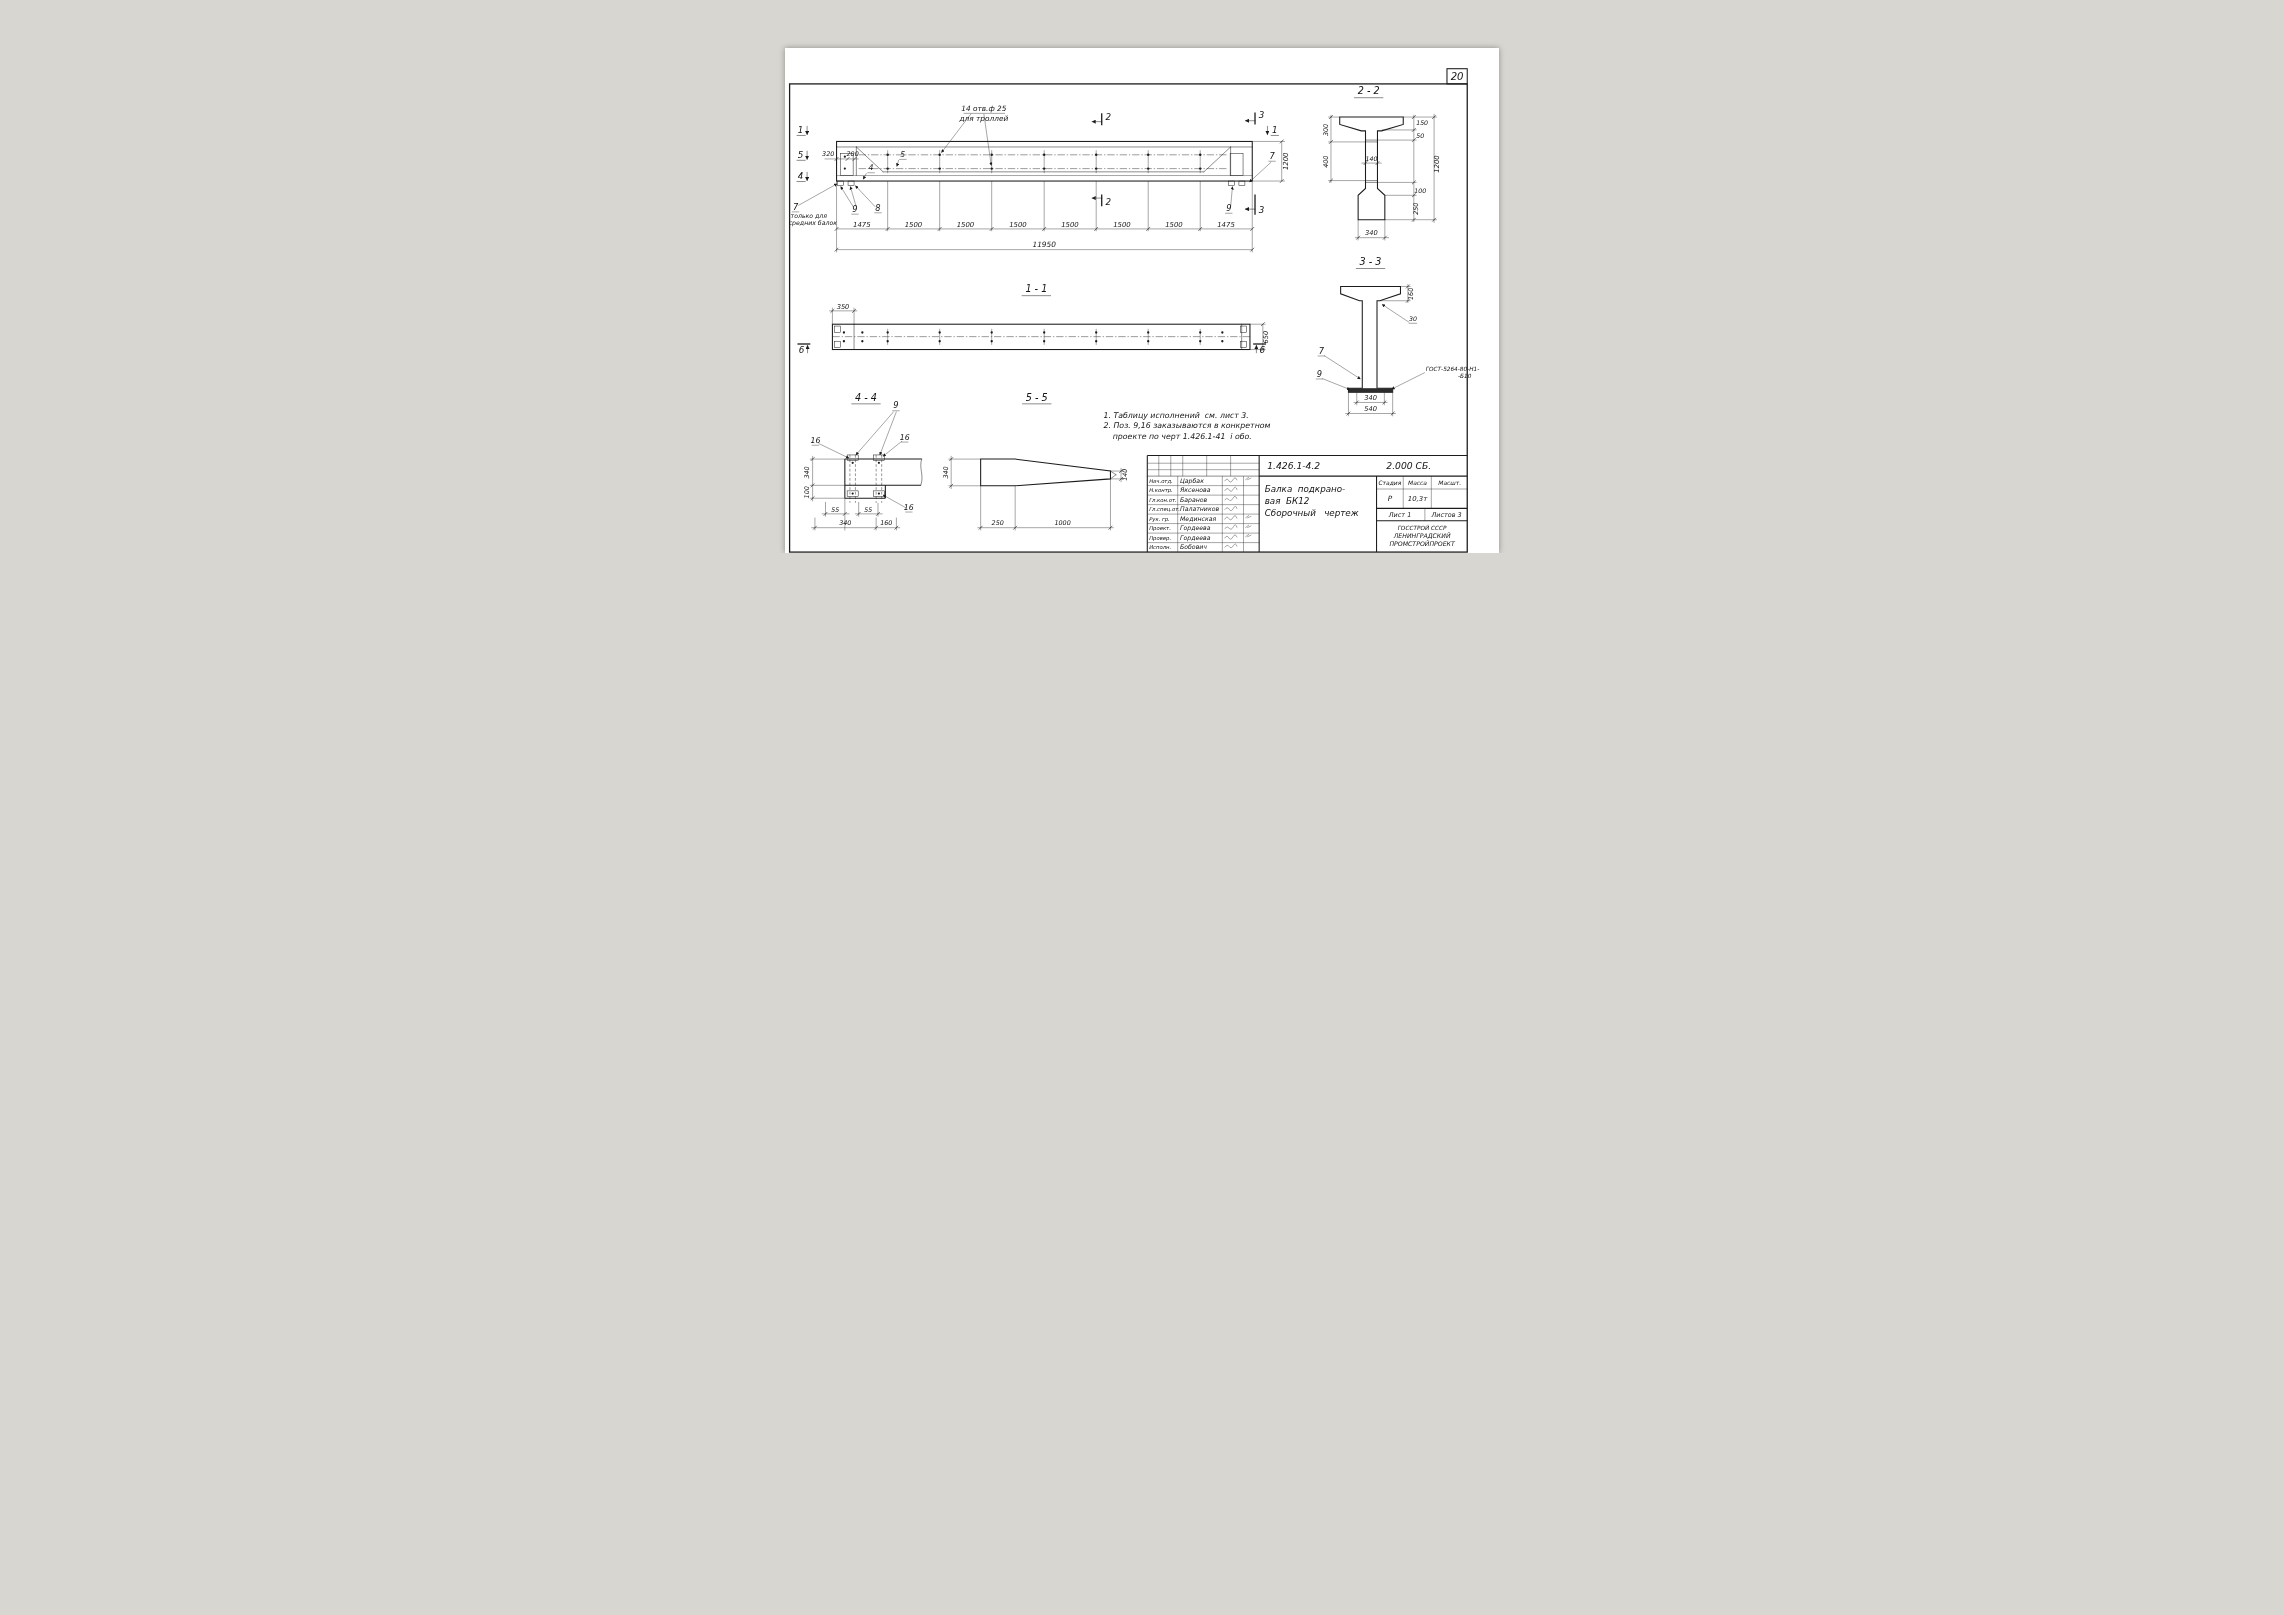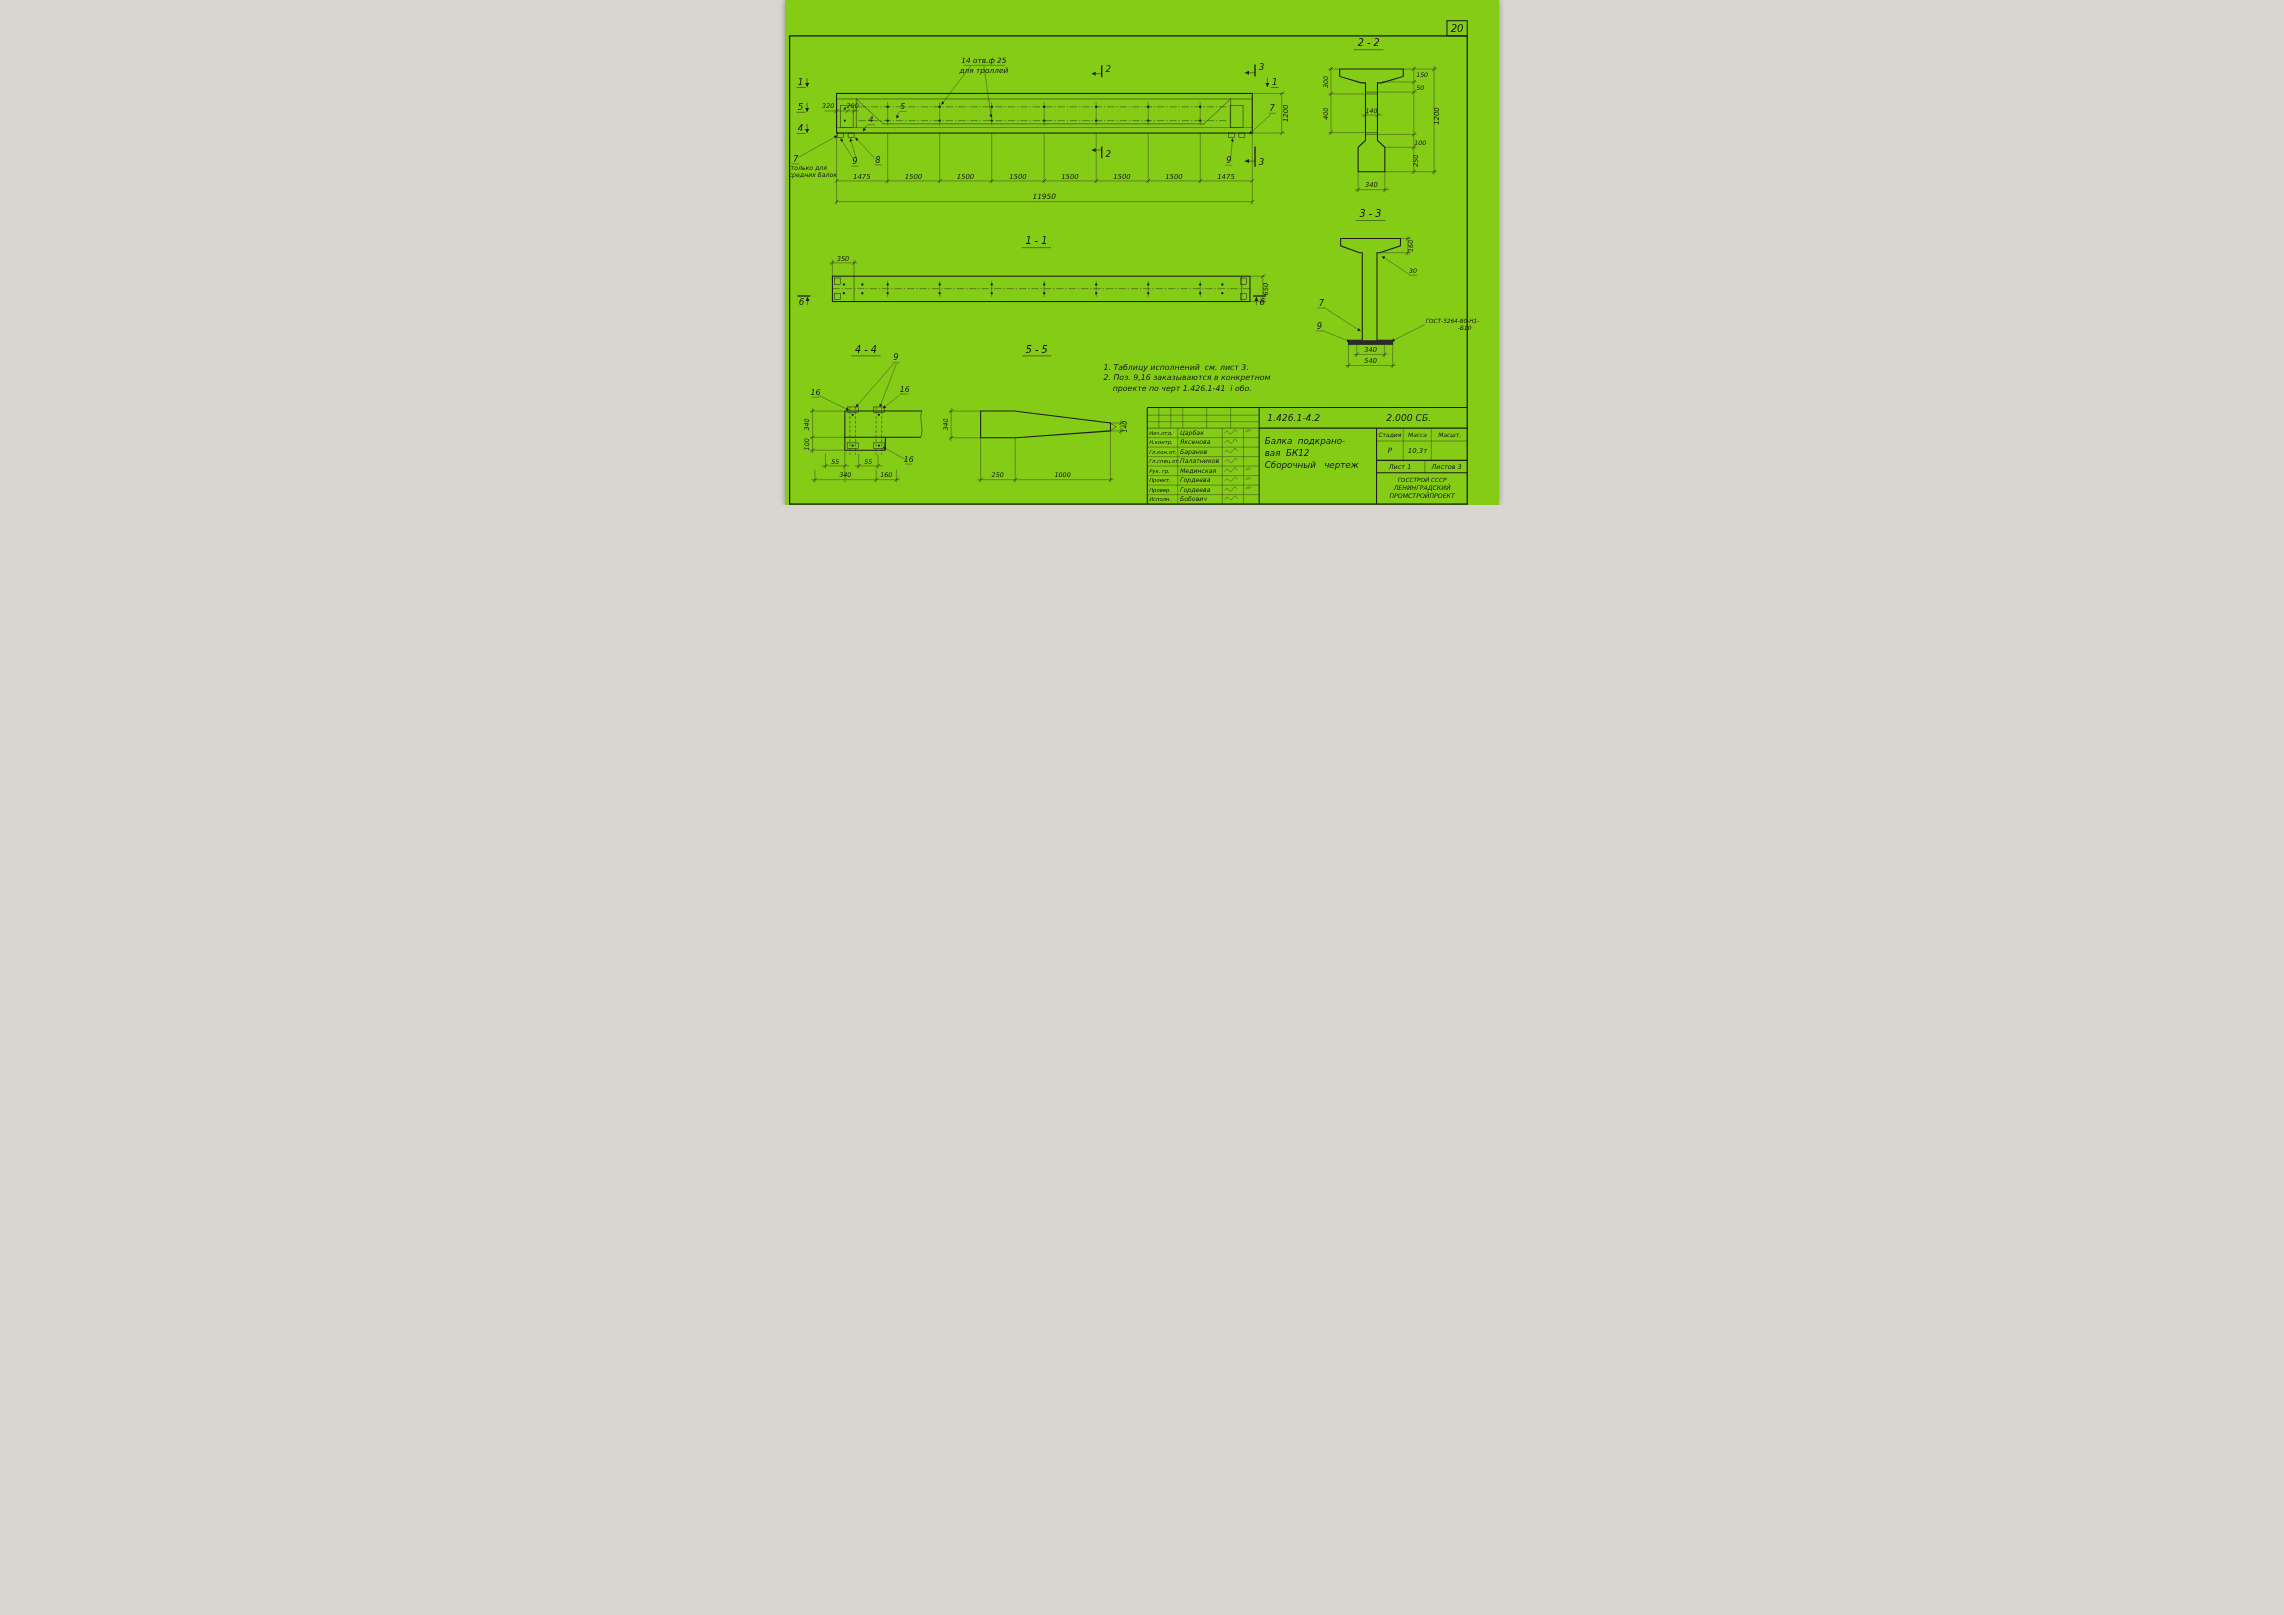--- a/index.html
+++ b/index.html
@@ -1,17 +1,17 @@
 <!DOCTYPE html>
 <html style="font-size:7.4px"><head>
 <meta charset="utf-8">
 <style>
   html,body{margin:0;padding:0;background:#d8d6d0;}
   .wrap{width:714px;margin:0 auto;}
-  .sheet{position:relative;width:714px;height:505px;background:#84cc16;box-shadow:0 0 5.5px rgba(0,0,0,.35);}
+  .sheet{position:relative;width:714px;height:505px;background:#ffffff;box-shadow:0 0 5.5px rgba(0,0,0,.35);margin-top:48px;}
   svg{display:block;}
   .ln{stroke:#1c1c1c;stroke-width:1.1;fill:none;stroke-linecap:round;}
   .ln2{stroke:#1c1c1c;stroke-width:2.3;fill:none;stroke-linejoin:miter;}
   .ln3{stroke:#1c1c1c;stroke-width:2.8;fill:none;}
   .thin{stroke:#2a2a2a;stroke-width:0.9;fill:none;}
   .cl{stroke:#1c1c1c;stroke-width:0.95;fill:none;stroke-dasharray:16 4 3 4;}
   .dsh{stroke:#1c1c1c;stroke-width:1;fill:none;stroke-dasharray:6 4;}
   .t{font-family:"DejaVu Sans",sans-serif;font-style:italic;fill:#141414;}
   .dot{fill:#1c1c1c;stroke:none;}
   .tick line{stroke:#1c1c1c;stroke-width:1.4;}

